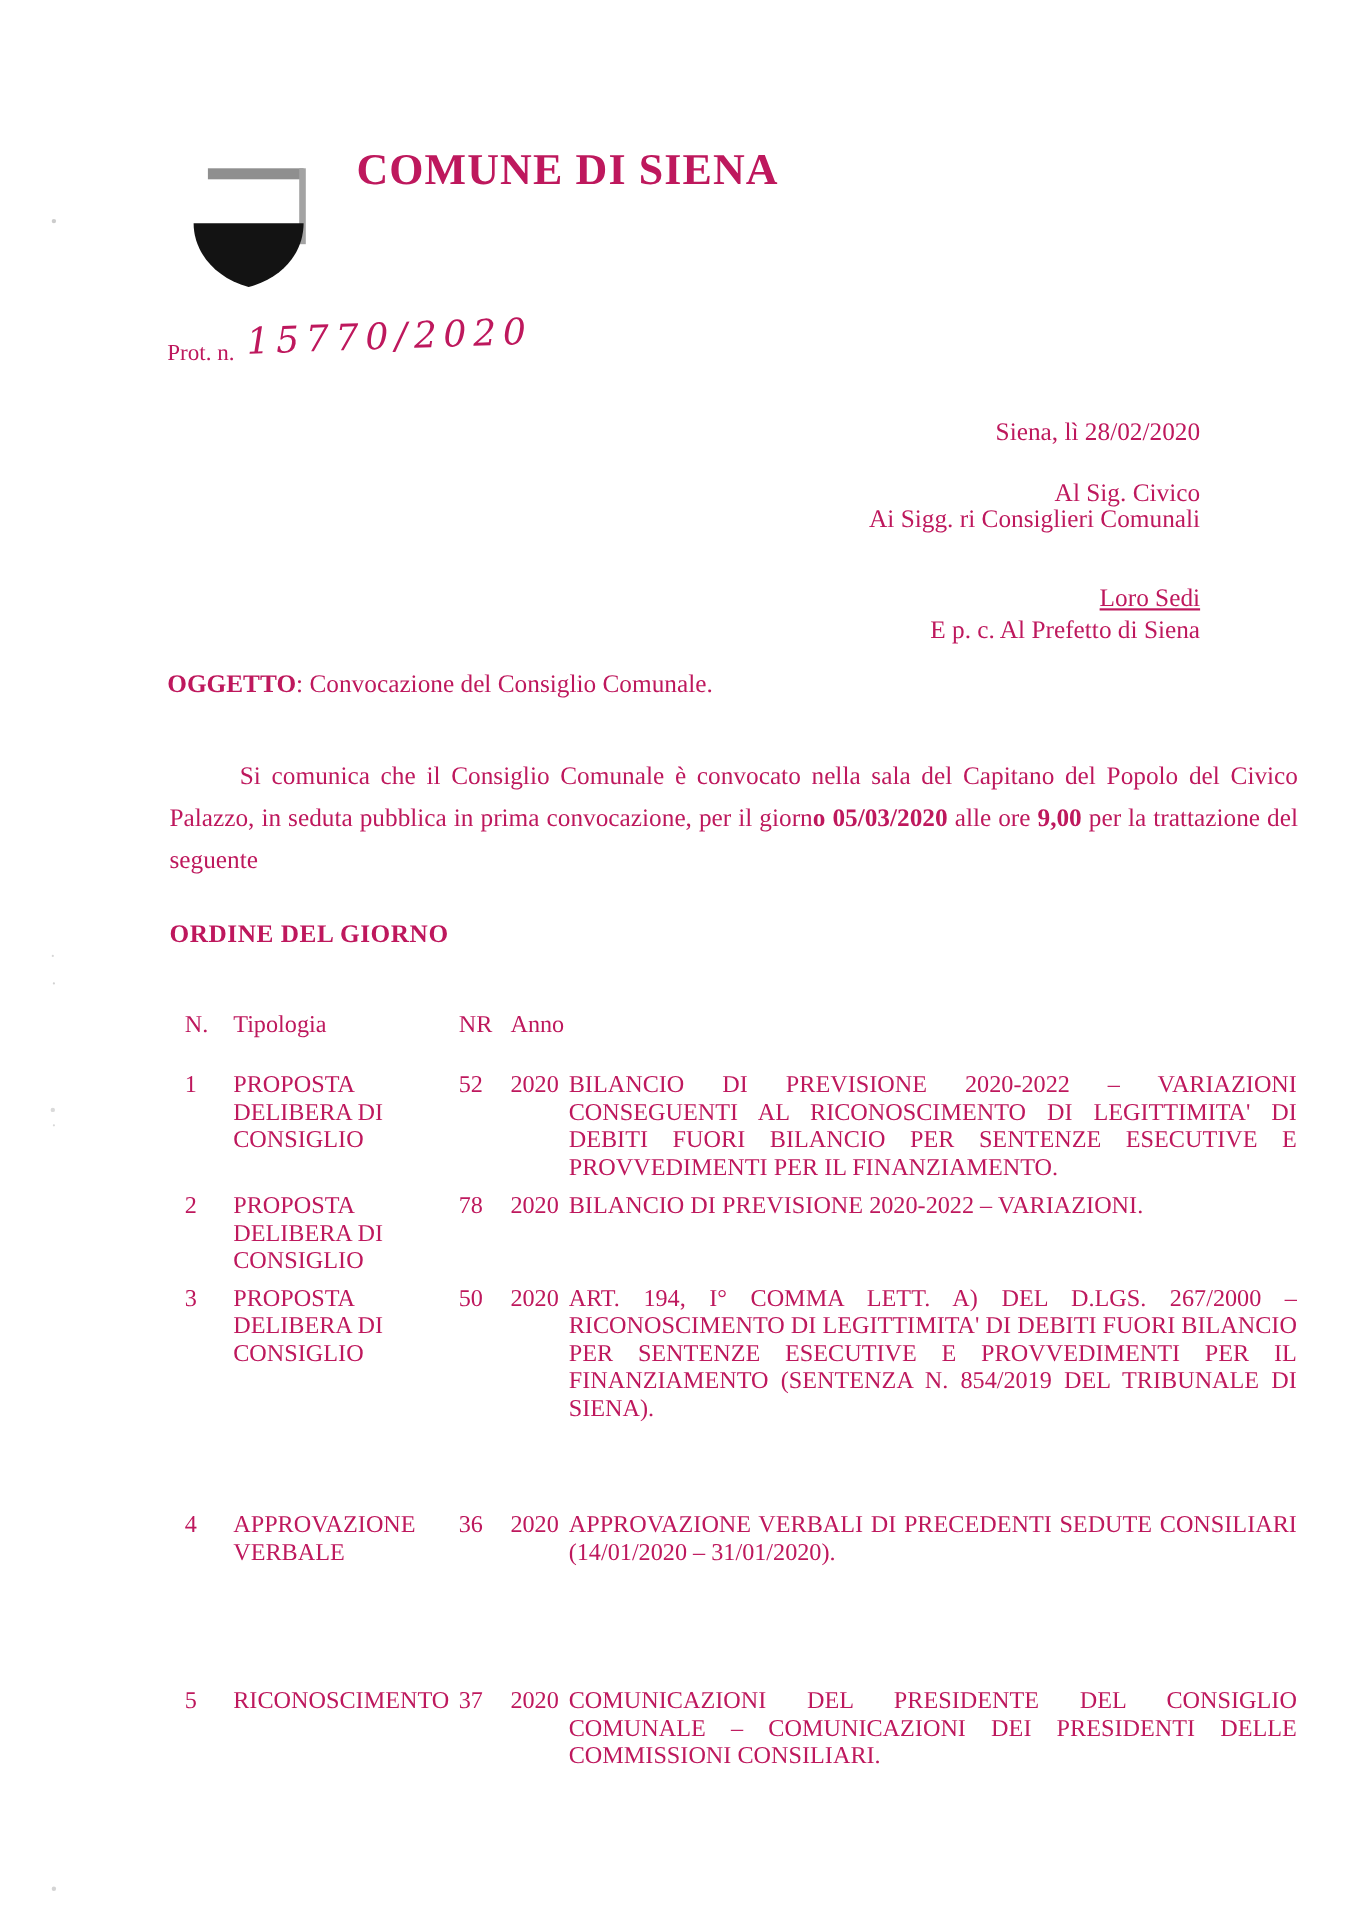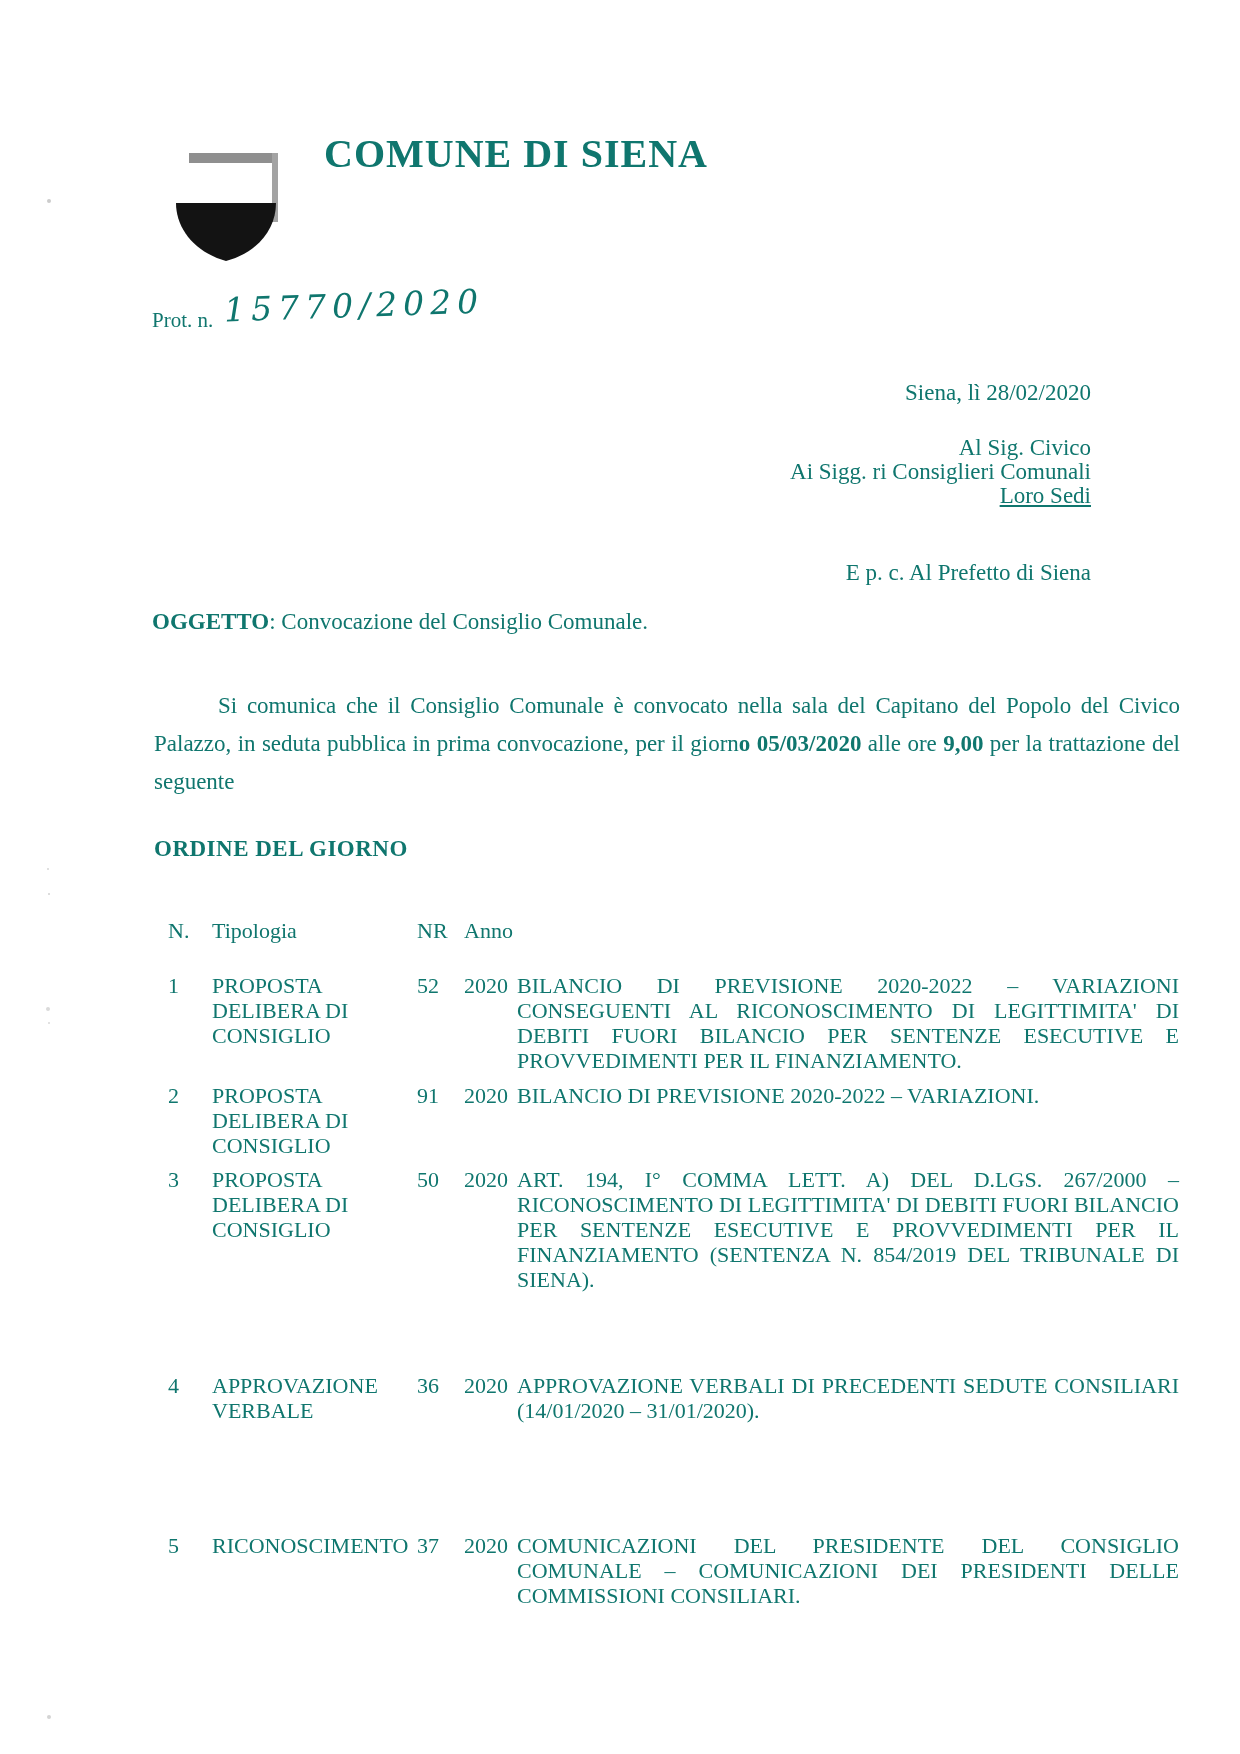--- a/index.html
+++ b/index.html
@@ -2,21 +2,21 @@
 <html><head>
 <meta charset="utf-8">
 <style>
   html, body { margin: 0; padding: 0; background: #ffffff; }
   .page {
     position: relative;
     width: 1152px;
     height: 1754px;
     margin: 0 auto;
     background: #ffffff;
-    color: #0f766e;
+    color: #be185d;
     font-family: "Liberation Serif", serif;
     overflow: hidden;
   }
   .abs { position: absolute; }
 
   
   .logo { left: 131px; top: 150px; width: 107px; height: 113px; }
   .org-title {
     left: 280px; top: 130px;
     font-size: 40px; font-weight: bold; letter-spacing: 1px;
@@ -29,21 +29,21 @@
     left: 180px; top: 286px;
     font-size: 33px; font-style: italic; letter-spacing: 6px;
     font-family: "DejaVu Serif", serif;
     transform: rotate(-2deg);
     white-space: nowrap;
   }
 
   
   .date-line { right: 105px; top: 380px; font-size: 23px; white-space: nowrap; }
   .recipients { right: 105px; top: 436px; font-size: 23px; line-height: 24px; text-align: right; }
-  .recipient-underlined { text-decoration: underline; }
+  .recipient-underlined { text-decoration: underline; margin-top: 48px; }
   .cc-line { right: 105px; top: 560px; font-size: 23px; white-space: nowrap; }
 
   
   .subject { left: 108px; top: 609px; font-size: 23px; white-space: nowrap; }
   .subject b { font-weight: bold; }
 
   
   .body-par {
     left: 110px; top: 687px; width: 1026px;
     font-size: 23px; line-height: 38px;
@@ -120,21 +120,21 @@
         <div class="agenda-row">
     <div class="col-n">1</div>
     <div class="col-tip">PROPOSTA DELIBERA DI CONSIGLIO</div>
     <div class="col-nr">52</div>
     <div class="col-anno">2020</div>
     <div class="col-desc">BILANCIO DI PREVISIONE 2020-2022 – VARIAZIONI CONSEGUENTI AL RICONOSCIMENTO DI LEGITTIMITA' DI DEBITI FUORI BILANCIO PER SENTENZE ESECUTIVE E PROVVEDIMENTI PER IL FINANZIAMENTO.</div>
   </div>
         <div class="agenda-row">
     <div class="col-n">2</div>
     <div class="col-tip">PROPOSTA DELIBERA DI CONSIGLIO</div>
-    <div class="col-nr">91</div>
+    <div class="col-nr">78</div>
     <div class="col-anno">2020</div>
     <div class="col-desc">BILANCIO DI PREVISIONE 2020-2022 – VARIAZIONI.</div>
   </div>
         <div class="agenda-row">
     <div class="col-n">3</div>
     <div class="col-tip">PROPOSTA DELIBERA DI CONSIGLIO</div>
     <div class="col-nr">50</div>
     <div class="col-anno">2020</div>
     <div class="col-desc">ART. 194, I° COMMA LETT. A) DEL D.LGS. 267/2000 – RICONOSCIMENTO DI LEGITTIMITA' DI DEBITI FUORI BILANCIO PER SENTENZE ESECUTIVE E PROVVEDIMENTI PER IL FINANZIAMENTO (SENTENZA N. 854/2019 DEL TRIBUNALE DI SIENA).</div>
   </div>

